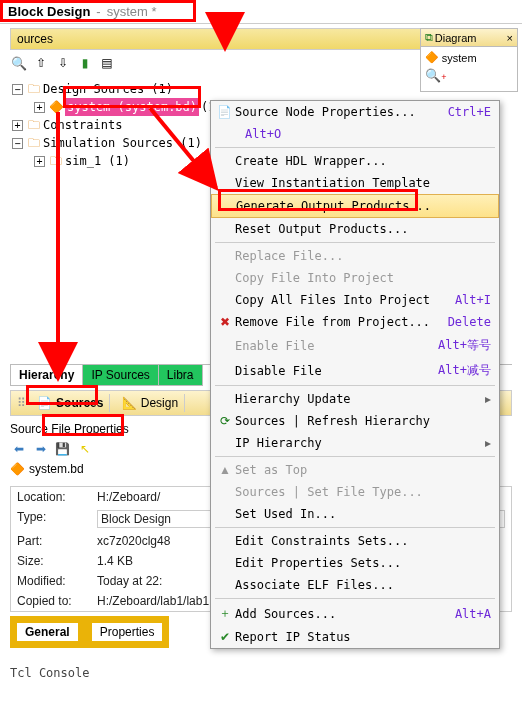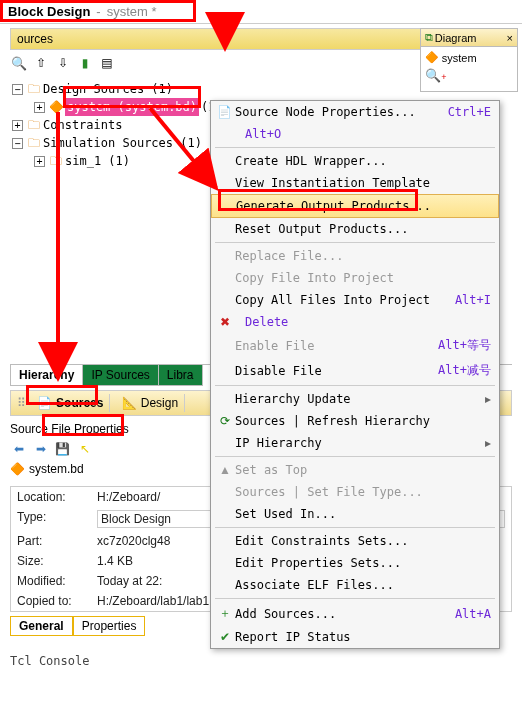--- a/index.html
+++ b/index.html
@@ -18,21 +18,21 @@
   .folder-icon { color: #d97b00; }
   .plus-box { display: inline-block; width: 11px; height: 11px; border: 1px solid #888; text-align: center; line-height: 9px; font-size: 10px; margin-right: 2px; }
   .minus-box { display: inline-block; width: 11px; height: 11px; border: 1px solid #888; text-align: center; line-height: 9px; font-size: 10px; margin-right: 2px; }
   .selected-node { background: #ec4899; color: #fff; padding: 0 2px; }
   .diagram-panel { position: absolute; right: 4px; top: 28px; width: 98px; border: 1px solid #bbb; background: #fff; }
   .diagram-tab { background: linear-gradient(#fdf3cd, #f3dd8f); padding: 2px 4px; font-size: 11px; border-bottom: 1px solid #bbb; display: flex; align-items: center; gap: 2px; }
   .diagram-body { padding: 4px; }
   .diagram-row { display: flex; align-items: center; gap: 3px; font-size: 11px; margin-bottom: 4px; }
   .magnifier { color: #3b7dc0; font-size: 13px; }
   .tabs { display: flex; border-top: 1px solid #bbb; margin: 0 10px; }
-  .tab { padding: 3px 8px; border: 1px solid #bbb; border-top: none; background: #15803d; font-size: 12px; margin-right: -1px; }
+  .tab { padding: 3px 8px; border: 1px solid #bbb; border-top: none; background: #22c55e; font-size: 12px; margin-right: -1px; }
   .tab.active { background: #fff; font-weight: bold; }
   .secondary-header { background: linear-gradient(#fdf3cd, #f3dd8f); border: 1px solid #ccc; padding: 3px 6px; margin: 4px 10px 0; display: flex; align-items: center; gap: 6px; }
   .tab2 { padding: 2px 6px; border-right: 1px solid #ccc; font-size: 12px; text-align: center; }
   .tab2.active { font-weight: bold; }
   .prop-area { margin: 4px 10px; background: #fff; }
   .prop-title { padding: 2px 0; font-size: 12px; }
   .prop-toolbar { display: flex; gap: 4px; padding: 2px 0; }
   .prop-file { padding: 2px 0; display: flex; align-items: center; gap: 4px; }
   .gold-tri { color: #e6a817; }
   .prop-grid { border: 1px solid #ccc; margin-top: 8px; }
@@ -44,21 +44,21 @@
   .ctx-item { display: flex; align-items: center; padding: 4px 8px 4px 4px; cursor: default; }
   .ctx-item.disabled { color: #999; }
   .ctx-item.highlight { background: linear-gradient(#fff0b8, #fde28a); border: 1px solid #e0b050; }
   .ctx-icon { width: 20px; display: inline-flex; justify-content: center; font-size: 12px; }
   .ctx-label { flex: 1; font-family: monospace; }
   .ctx-shortcut { color: #6d28d9; font-family: monospace; margin-left: 10px; }
   .ctx-sep { height: 1px; background: #ccc; margin: 2px 4px; }
   .ctx-arrow { margin-left: 6px; color: #666; }
   .red-box { border: 3px solid #f00; position: absolute; pointer-events: none; }
   .bottom-tabs { display: flex; margin: 2px 10px; }
-  .bottom-tab { padding: 2px 8px; border: 1px solid #eab308; font-size: 12px; }
+  .bottom-tab { padding: 2px 8px; border: 7px solid #eab308; font-size: 12px; }
   .bottom-tab.active { font-weight: bold; background: #fff; }
   .console-txt { margin: 18px 10px 0; font-size: 12px; color: #444; font-family: monospace; }
   svg.arrow { position: absolute; pointer-events: none; }
 </style>
 </head>
 <body>
 
 <div class="title-bar">
   <span>Block Design</span>
   <span class="dash">-</span>
@@ -225,20 +225,21 @@
       <span class="ctx-icon"></span>
       <span class="ctx-label">Copy File Into Project</span>
     </div>
   <div class="ctx-item">
       <span class="ctx-icon"></span>
       <span class="ctx-label">Copy All Files Into Project</span>
       <span class="ctx-shortcut">Alt+I</span>
     </div>
   <div class="ctx-item">
       <span class="ctx-icon" style="color:#c22">✖</span>
+      <span class="ctx-label">Remove File from Project...</span>
       <span class="ctx-shortcut">Delete</span>
     </div>
   <div class="ctx-item disabled">
       <span class="ctx-icon"></span>
       <span class="ctx-label">Enable File</span>
       <span class="ctx-shortcut">Alt+等号</span>
     </div>
   <div class="ctx-item">
       <span class="ctx-icon"></span>
       <span class="ctx-label">Disable File</span>

